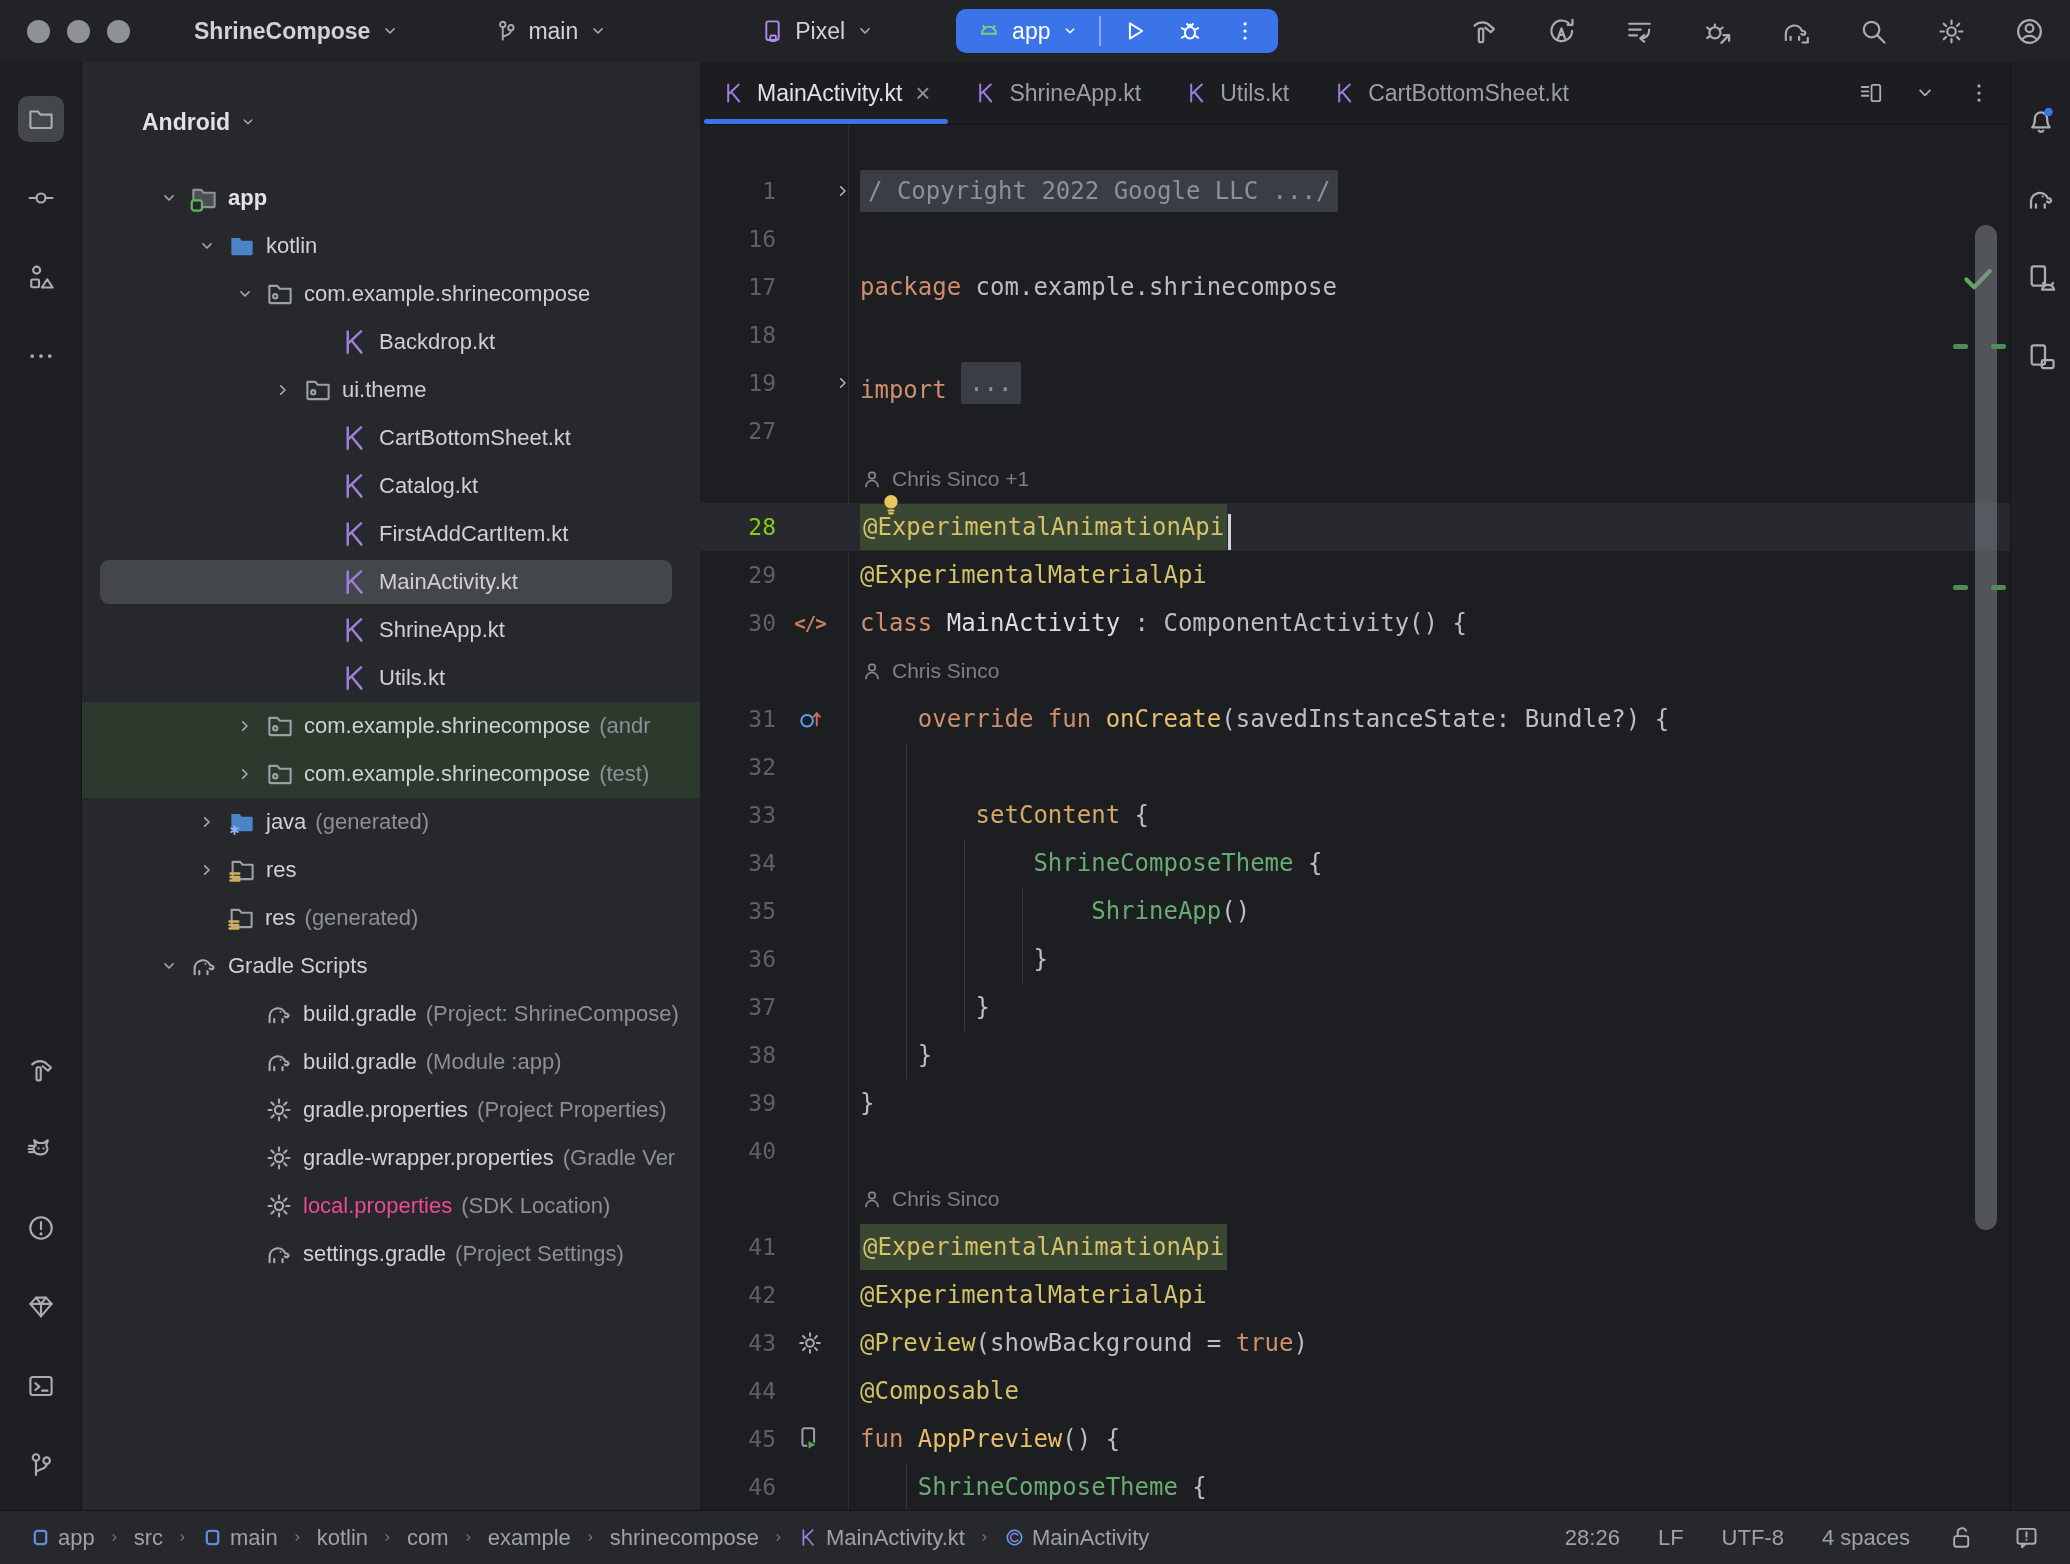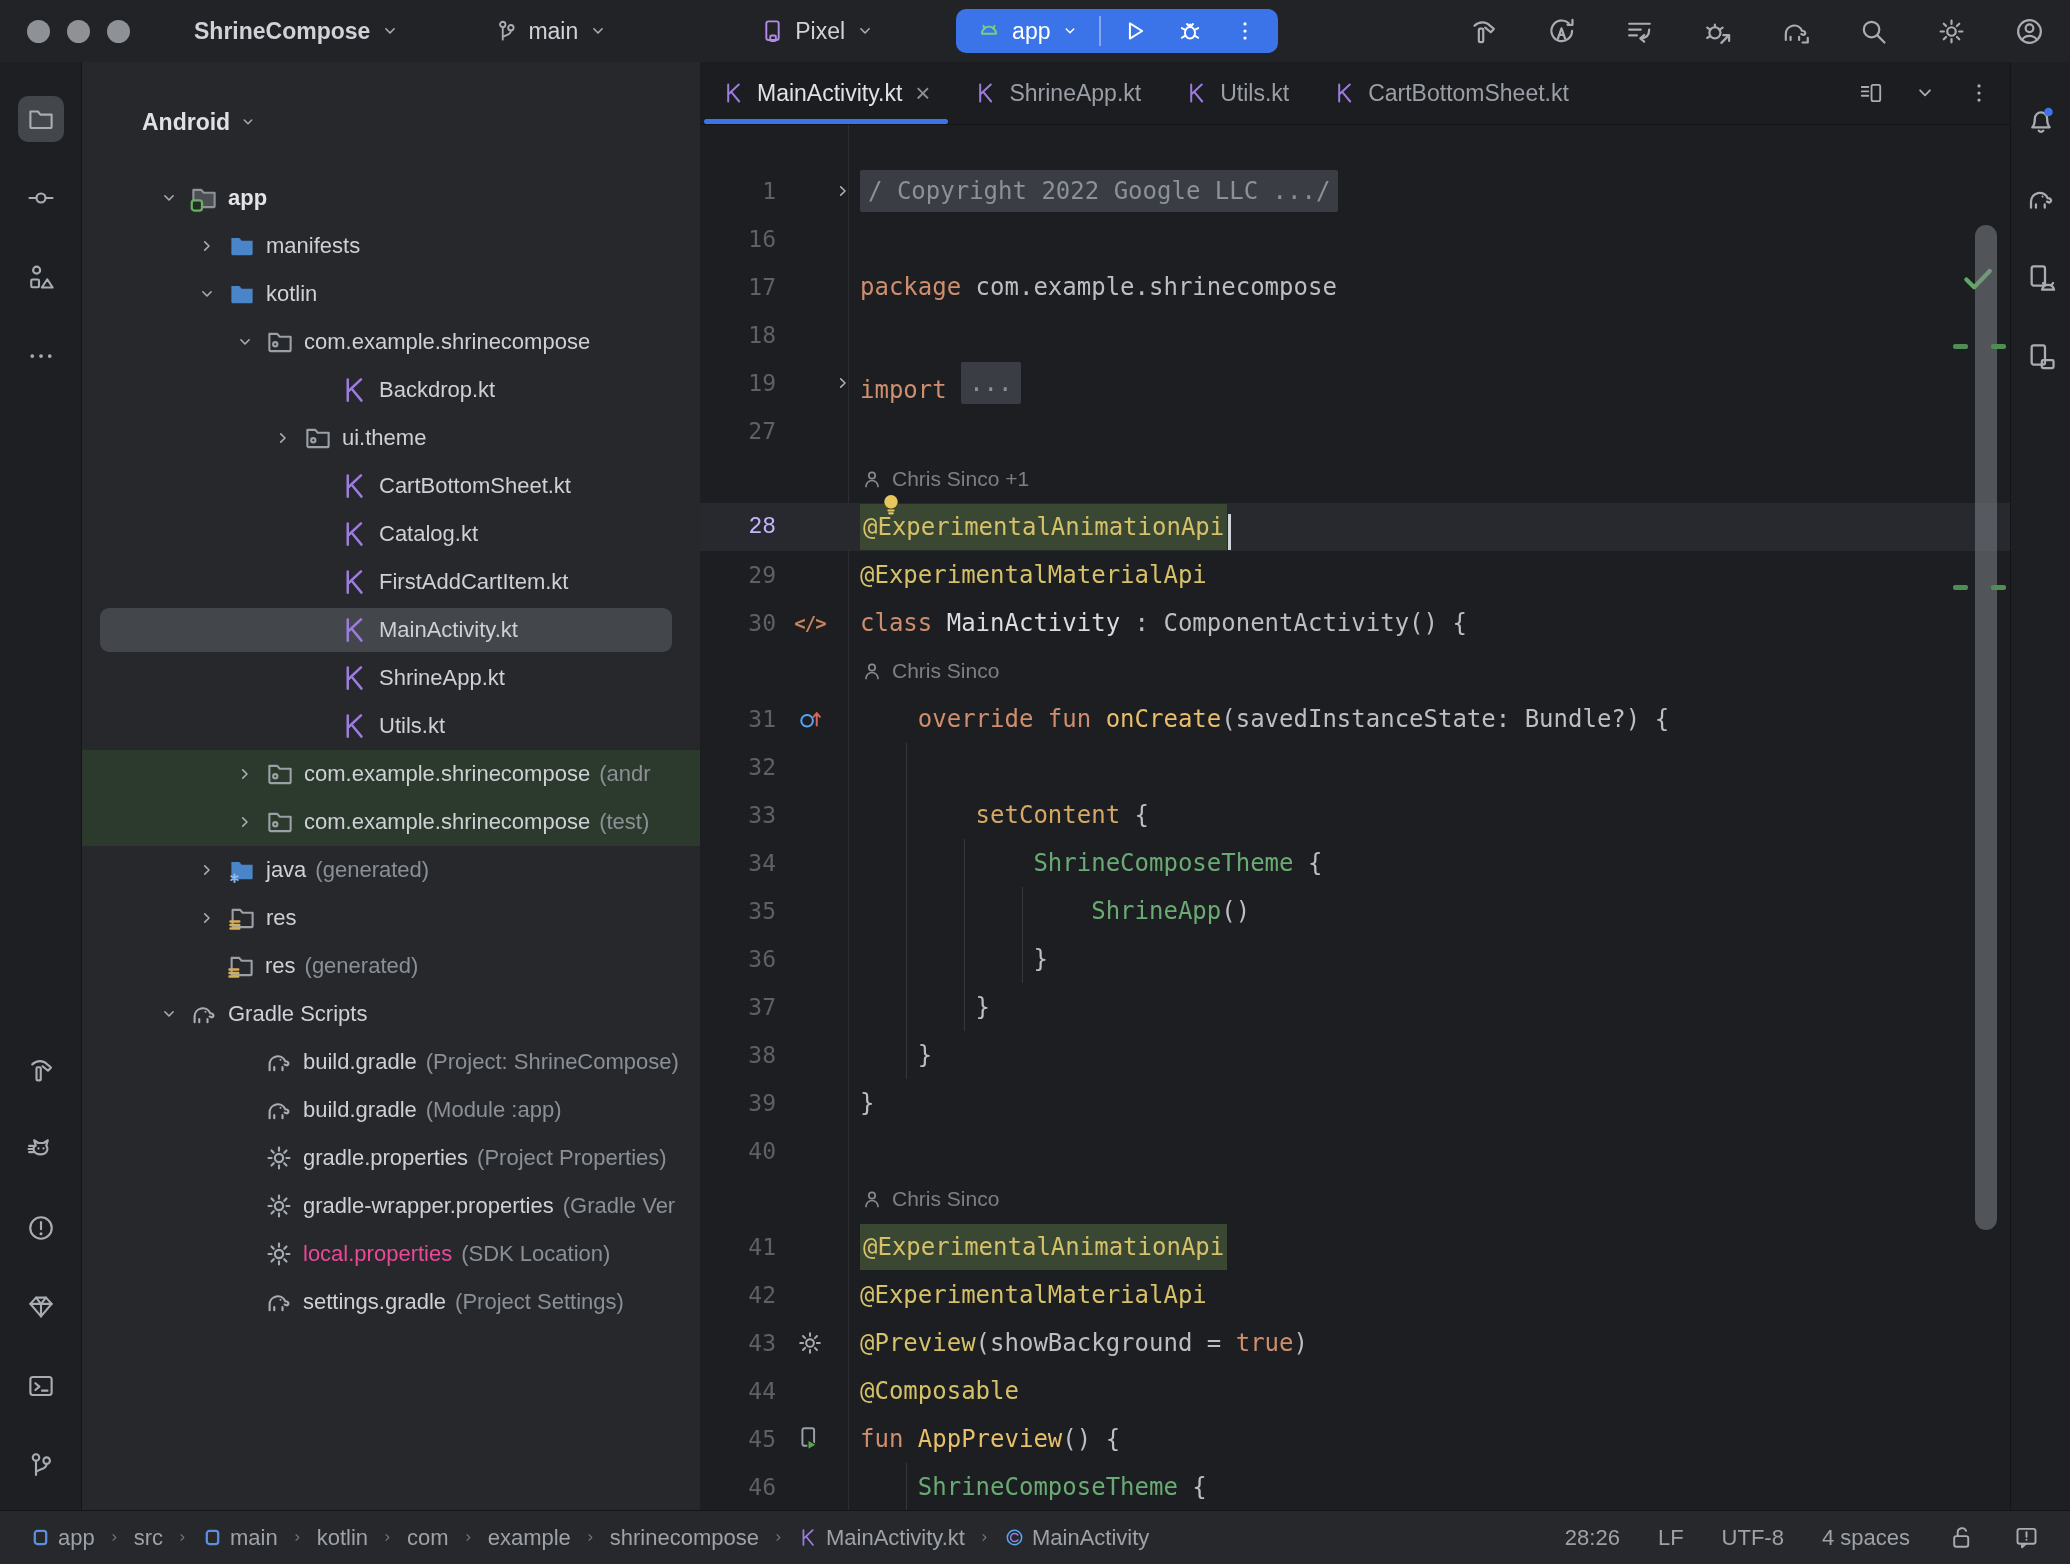--- a/index.html
+++ b/index.html
@@ -62,21 +62,21 @@
   .tab-x{color:#8b8f96;font-size:26px;line-height:1;margin-left:2px;}
   .strip-icons{margin-left:auto;display:flex;align-items:center;gap:28px;padding-right:18px;}
   .code-area{position:relative;height:1448px;}
   .code-rows{position:relative;padding-top:42px;}
   .gutter-line{position:absolute;left:148px;top:0;bottom:0;width:1px;background:#2c2e32;}
   .guide{position:absolute;width:1px;background:#34373c;}
   .crow{display:flex;height:48px;align-items:center;position:relative;}
   .crow.cur{background:#27292f;}
   .cnum{width:76px;text-align:right;padding-right:12px;flex:none;color:#5d6166;
         font-family:"DejaVu Sans Mono",monospace;font-size:23px;}
-  .crow.cur .cnum{color:#c4b5fd;font-family:Liberation Mono, monospace;}
+  .crow.cur .cnum{color:#84cc16;}
   .cico{width:44px;flex:none;display:flex;justify-content:center;align-items:center;}
   .cfold{width:28px;flex:none;display:flex;align-items:center;}
   .ccode{white-space:pre;font-family:"DejaVu Sans Mono",monospace;font-size:24px;color:#bcbec4;display:flex;align-items:flex-end;position:relative;}
   .tk-kw{color:#cf8e6d;}
   .tk-ann{color:#d5c168;}
   .tk-fn{color:#e8bf6a;}
   .tk-cls{color:#6aab73;}
   .tk-txt{color:#bcbec4;}
   .tk-wh{color:#d9dce2;}
   .tk-it{color:#d5a864;}
@@ -371,33 +371,20 @@
             <svg viewBox="0 0 24 24">
               <path d="M3.5 5.5 h6.3 l2 2.3 h8.7 v10.3 a1.2 1.2 0 0 1-1.2 1.2 H4.7 a1.2 1.2 0 0 1-1.2-1.2 z" fill="#4b4e53" stroke="#8f9398"></path>
               <rect x="2.2" y="13.8" width="8.2" height="8.2" rx="2" fill="#26282c" stroke="#63b35c" stroke-width="1.8"></rect>
             </svg>
           </span>
           <span class="tlabel b">app</span>
         </div>
         <div class="trow" style="padding-left:114px">
           <span class="ic" style="width:22px;height:22px">
             <svg viewBox="0 0 24 24">
-              <path d="M9.5 7.5 L14.2 12 L9.5 16.5"></path>
-            </svg>
-          </span>
-          <span class="ic" style="width:30px;height:30px">
-            <svg viewBox="0 0 24 24">
-              <path d="M3.5 5.5 h6.3 l2 2.3 h8.7 v10.3 a1.2 1.2 0 0 1-1.2 1.2 H4.7 a1.2 1.2 0 0 1-1.2-1.2 z" fill="#4a84c9" stroke="none"></path>
-            </svg>
-          </span>
-          <span class="tlabel">manifests</span>
-        </div>
-        <div class="trow" style="padding-left:114px">
-          <span class="ic" style="width:22px;height:22px">
-            <svg viewBox="0 0 24 24">
               <path d="M7.5 9.5 L12 14.2 L16.5 9.5"></path>
             </svg>
           </span>
           <span class="ic" style="width:30px;height:30px">
             <svg viewBox="0 0 24 24">
               <path d="M3.5 5.5 h6.3 l2 2.3 h8.7 v10.3 a1.2 1.2 0 0 1-1.2 1.2 H4.7 a1.2 1.2 0 0 1-1.2-1.2 z" fill="#4a84c9" stroke="none"></path>
             </svg>
           </span>
           <span class="tlabel">kotlin</span>
         </div>

